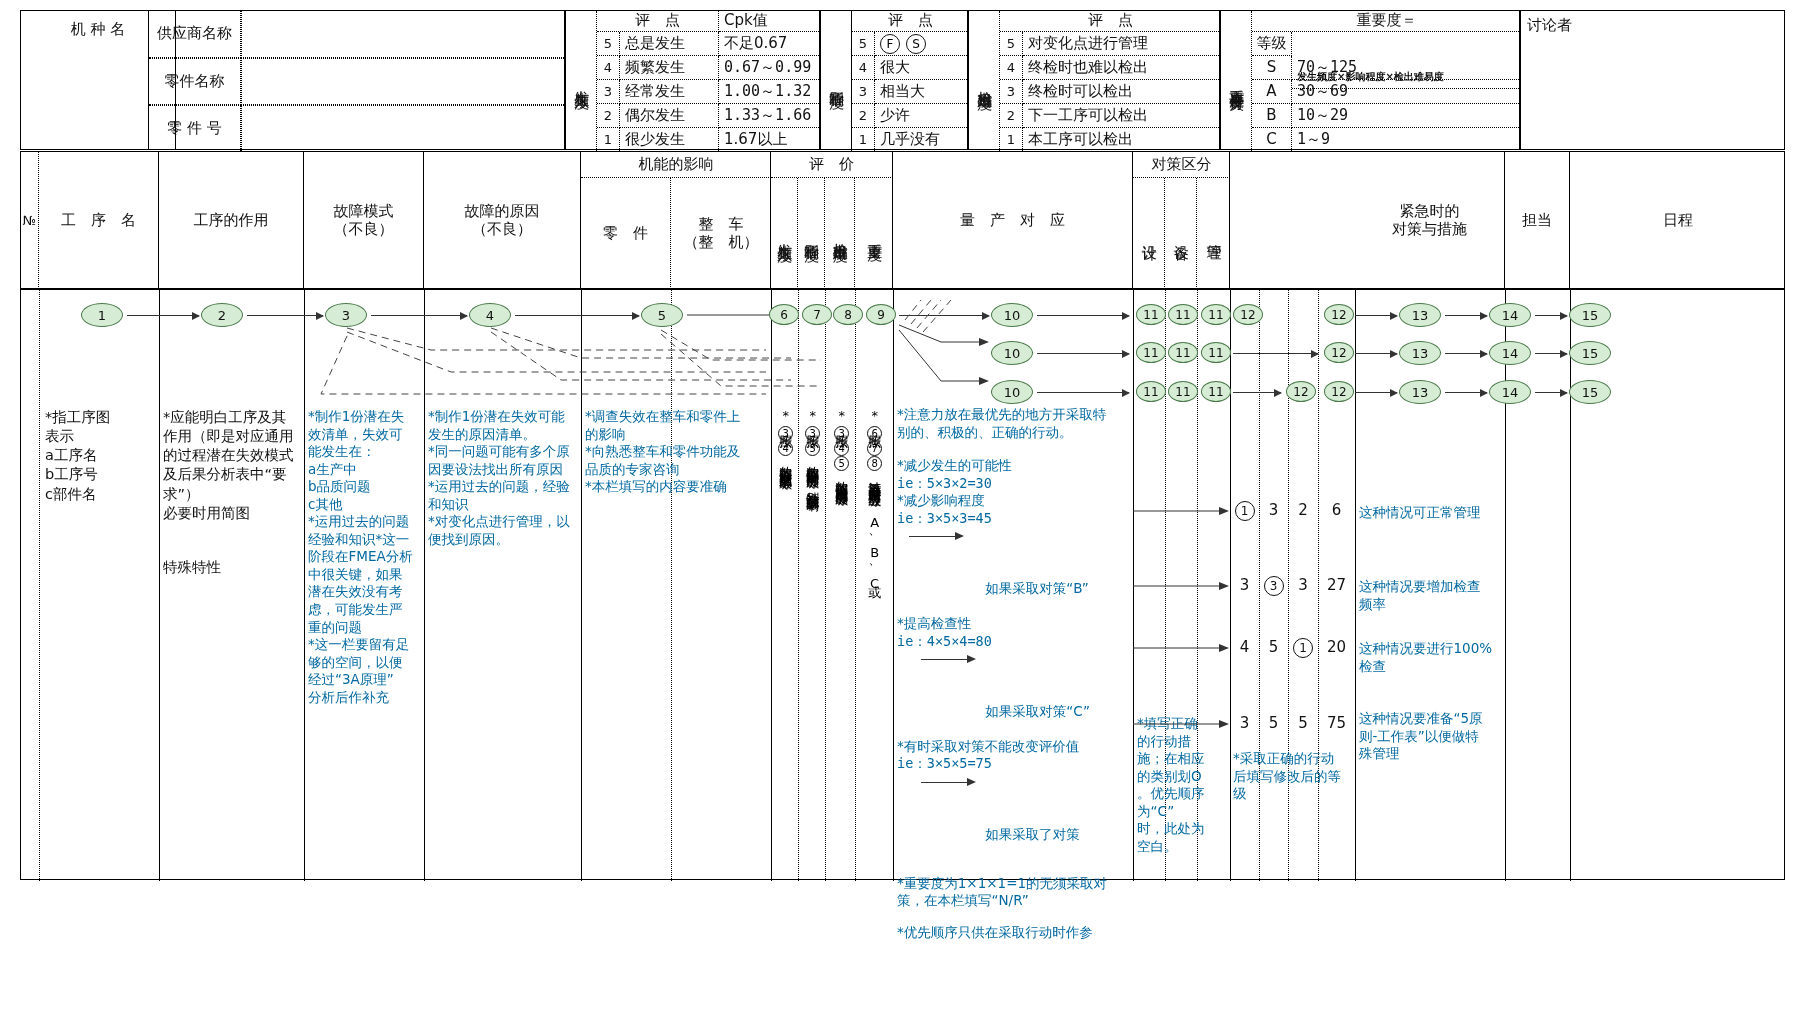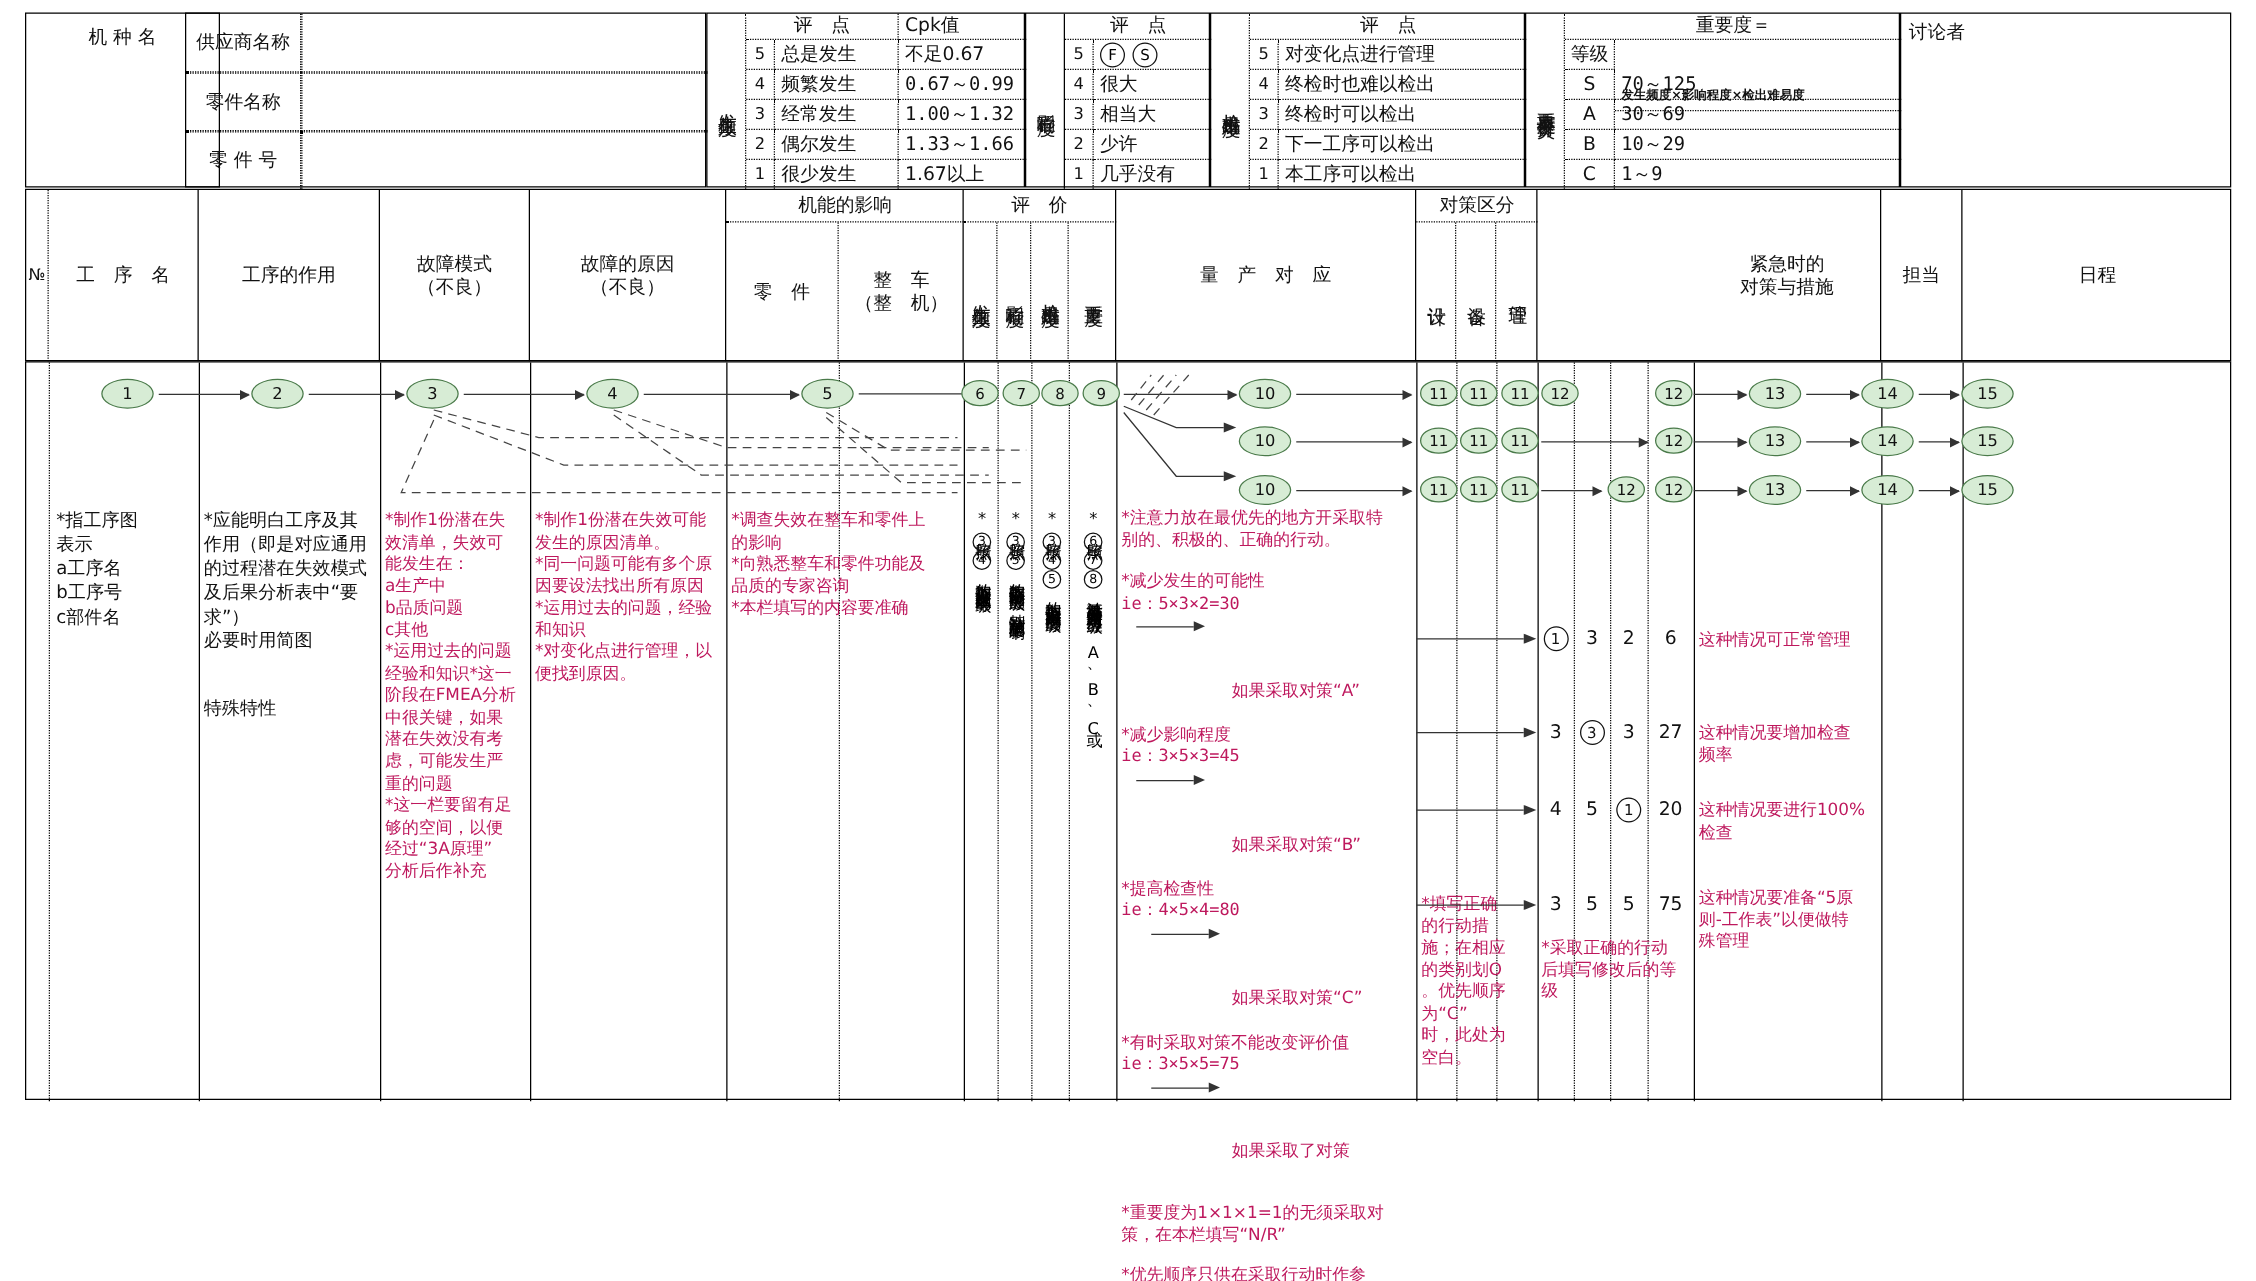--- a/index.html
+++ b/index.html
@@ -64,21 +64,21 @@
     display:inline-flex; align-items:center; justify-content:center;
     width: 15px; height: 15px; border:1px solid #111; border-radius:50%;
     font-size:10px; line-height:1;
   }
   .circbig {
     display:inline-flex; align-items:center; justify-content:center;
     width: 20px; height: 20px; border:1px solid #111; border-radius:50%;
     font-size:12px; line-height:1;
   }
   .bodytext { font-size:14.5px; line-height:1.32; color:#111; white-space:pre-wrap; }
-  .bodytext-sm { font-size:13.5px; line-height:1.3; color:#be185d; white-space:pre-wrap; }
+  .bodytext-sm { font-size:13.5px; line-height:1.3; color:#0369a1; white-space:pre-wrap; }
   .mono { font-family:"DejaVu Sans Mono","Liberation Mono",monospace; }
 </style>
 </head>
 <body>
 
 <div id="page">
 
   <div class="abs bs ctr t" style="left:20px; top:10px; width:156px; height:140px;">
     <div class="abs" style="top:10px; left:0; width:100%; text-align:center; font-size:15px;">机 种 名</div>
   </div>
@@ -451,25 +451,20 @@
         <span>*按照</span><span class="circ">6</span><span class="circ">7</span><span class="circ">8</span><span>计算重要度并同时填写对应等级S、A、B、或C</span>
       </span>
     </div>
 
     <div class="abs" style="left:876px; top:116px; width:234px;">
       <div class="bodytext-sm">*注意力放在最优先的地方开采取特</div>
       <div class="bodytext-sm">别的、积极的、正确的行动。</div>
       <div class="bodytext-sm" style="height:16px;"></div>
       <div class="bodytext-sm">*减少发生的可能性</div>
       <div class="bodytext-sm mono">ie：5×3×2=30</div>
-      <div class="bodytext-sm" style="position:relative;">
-        <span class="abs" style="left:12px; top:9px; width:46px; height:1px; background:#333;"></span>
-        <span class="abs" style="left:58px; top:5px; border-left:9px solid #333; border-top:4px solid transparent; border-bottom:4px solid transparent;"></span>
-        <span>　　　　如果采取对策“A”</span>
-      </div>
       <div class="bodytext-sm">*减少影响程度</div>
       <div class="bodytext-sm mono">ie：3×5×3=45</div>
       <div class="bodytext-sm" style="position:relative;">
         <span class="abs" style="left:12px; top:9px; width:46px; height:1px; background:#333;"></span>
         <span class="abs" style="left:58px; top:5px; border-left:9px solid #333; border-top:4px solid transparent; border-bottom:4px solid transparent;"></span>
         <span>　　　　如果采取对策“B”</span>
       </div>
       <div class="bodytext-sm">*提高检查性</div>
       <div class="bodytext-sm mono">ie：4×5×4=80</div>
       <div class="bodytext-sm" style="position:relative;">

